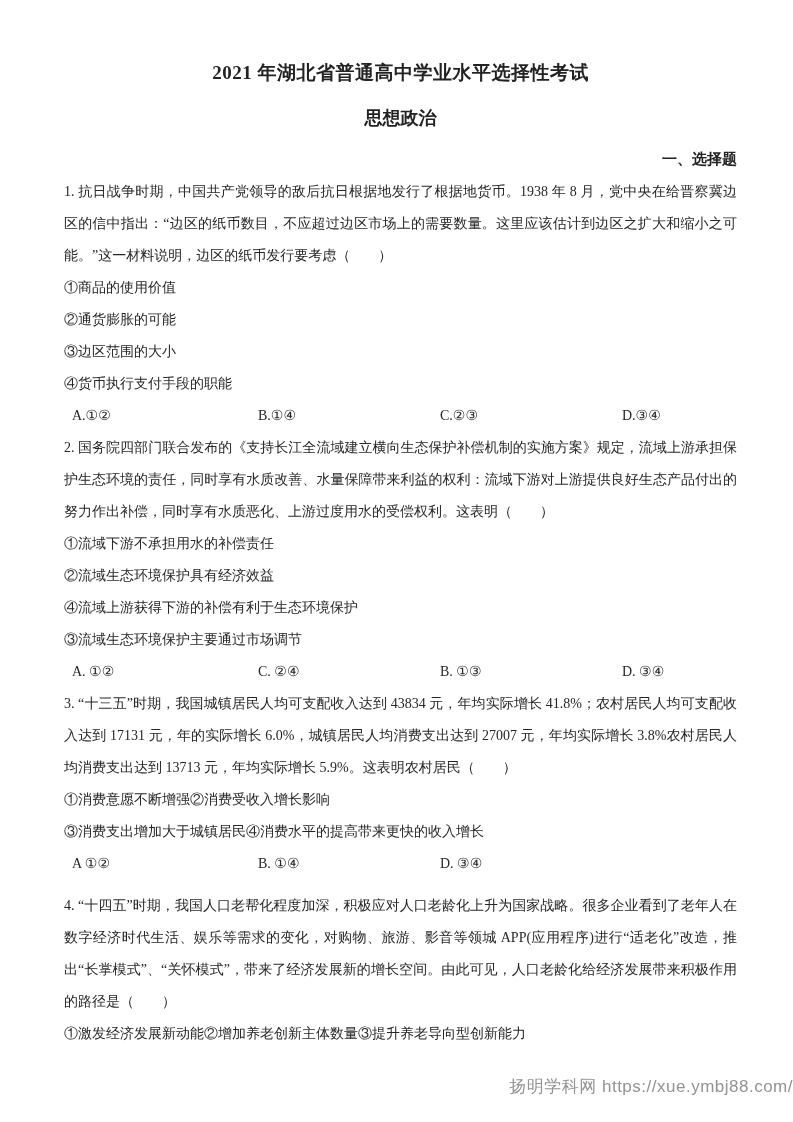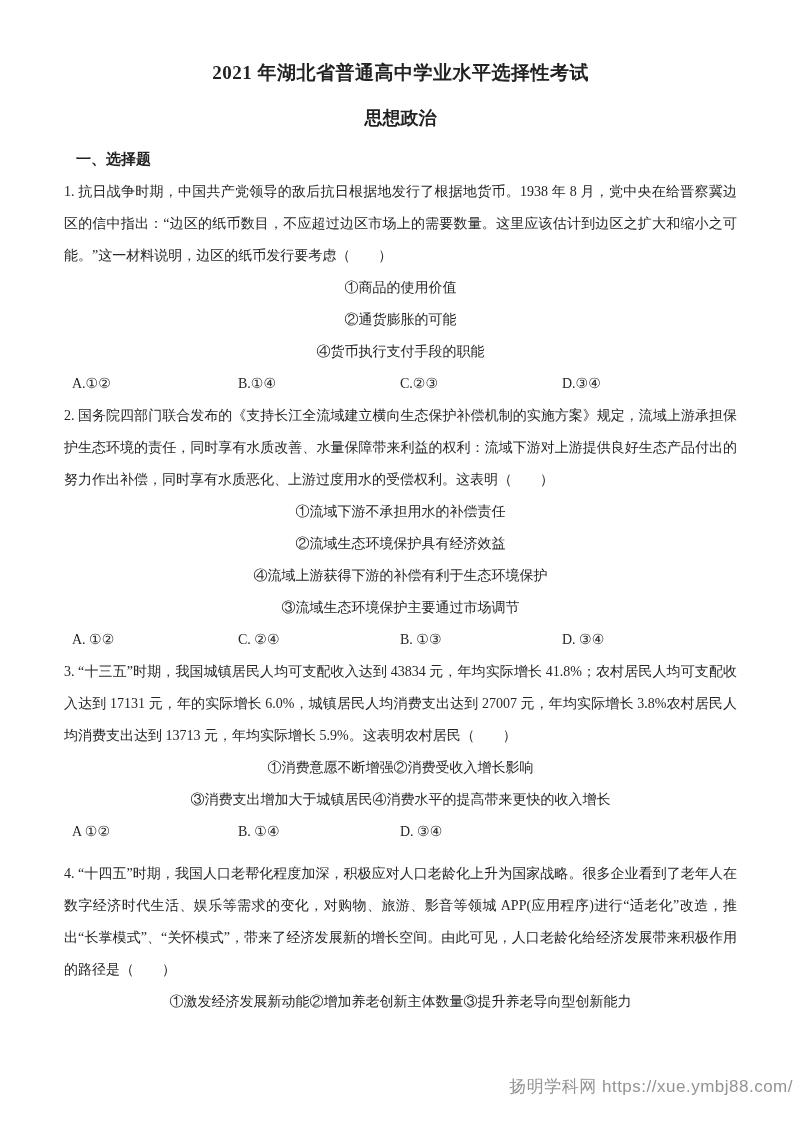--- a/index.html
+++ b/index.html
@@ -38,34 +38,36 @@
     font-weight: 700;
     line-height: 28px;
     color: #222222;
   }
   .section-heading {
     margin: 12px 0 2px 12px;
     font-size: 15px;
     font-weight: 700;
     line-height: 30px;
     color: #222222;
+    text-align: right;
   }
   .question { margin: 0; }
   .stem {
     margin: 0;
     text-align: justify;
   }
   .item-line {
-    text-align: center;
+    text-align: left;
   }
   .options-row {
     display: grid;
     grid-template-columns: 166px 162px 162px 1fr;
     padding-left: 8px;
     text-align: left;
+    gap: 20px;
   }
   .q4-gap { height: 10px; }
   .footer {
     position: absolute;
     left: 0;
     right: 0;
     bottom: 24px;
     text-align: right;
     font-family: Liberation Sans, sans-serif;
     font-size: 17px;
@@ -84,20 +86,21 @@
   <div class="content">
 
     <h1 class="doc-title">2021 年湖北省普通高中学业水平选择性考试</h1>
     <h2 class="doc-subtitle">思想政治</h2>
     <div class="section-heading">一、选择题</div>
 
     <div class="question">
       <p class="stem">1. 抗日战争时期，中国共产党领导的敌后抗日根据地发行了根据地货币。1938 年 8 月，党中央在给晋察冀边区的信中指出：“边区的纸币数目，不应超过边区市场上的需要数量。这里应该估计到边区之扩大和缩小之可能。”这一材料说明，边区的纸币发行要考虑（　　）</p>
       <div class="item-line">①商品的使用价值</div>
       <div class="item-line">②通货膨胀的可能</div>
+      <div class="item-line">③边区范围的大小</div>
       <div class="item-line">④货币执行支付手段的职能</div>
       <div class="options-row">
         <span>A.①②</span>
         <span>B.①④</span>
         <span>C.②③</span>
         <span>D.③④</span>
       </div>
     </div>
 
     <div class="question">

